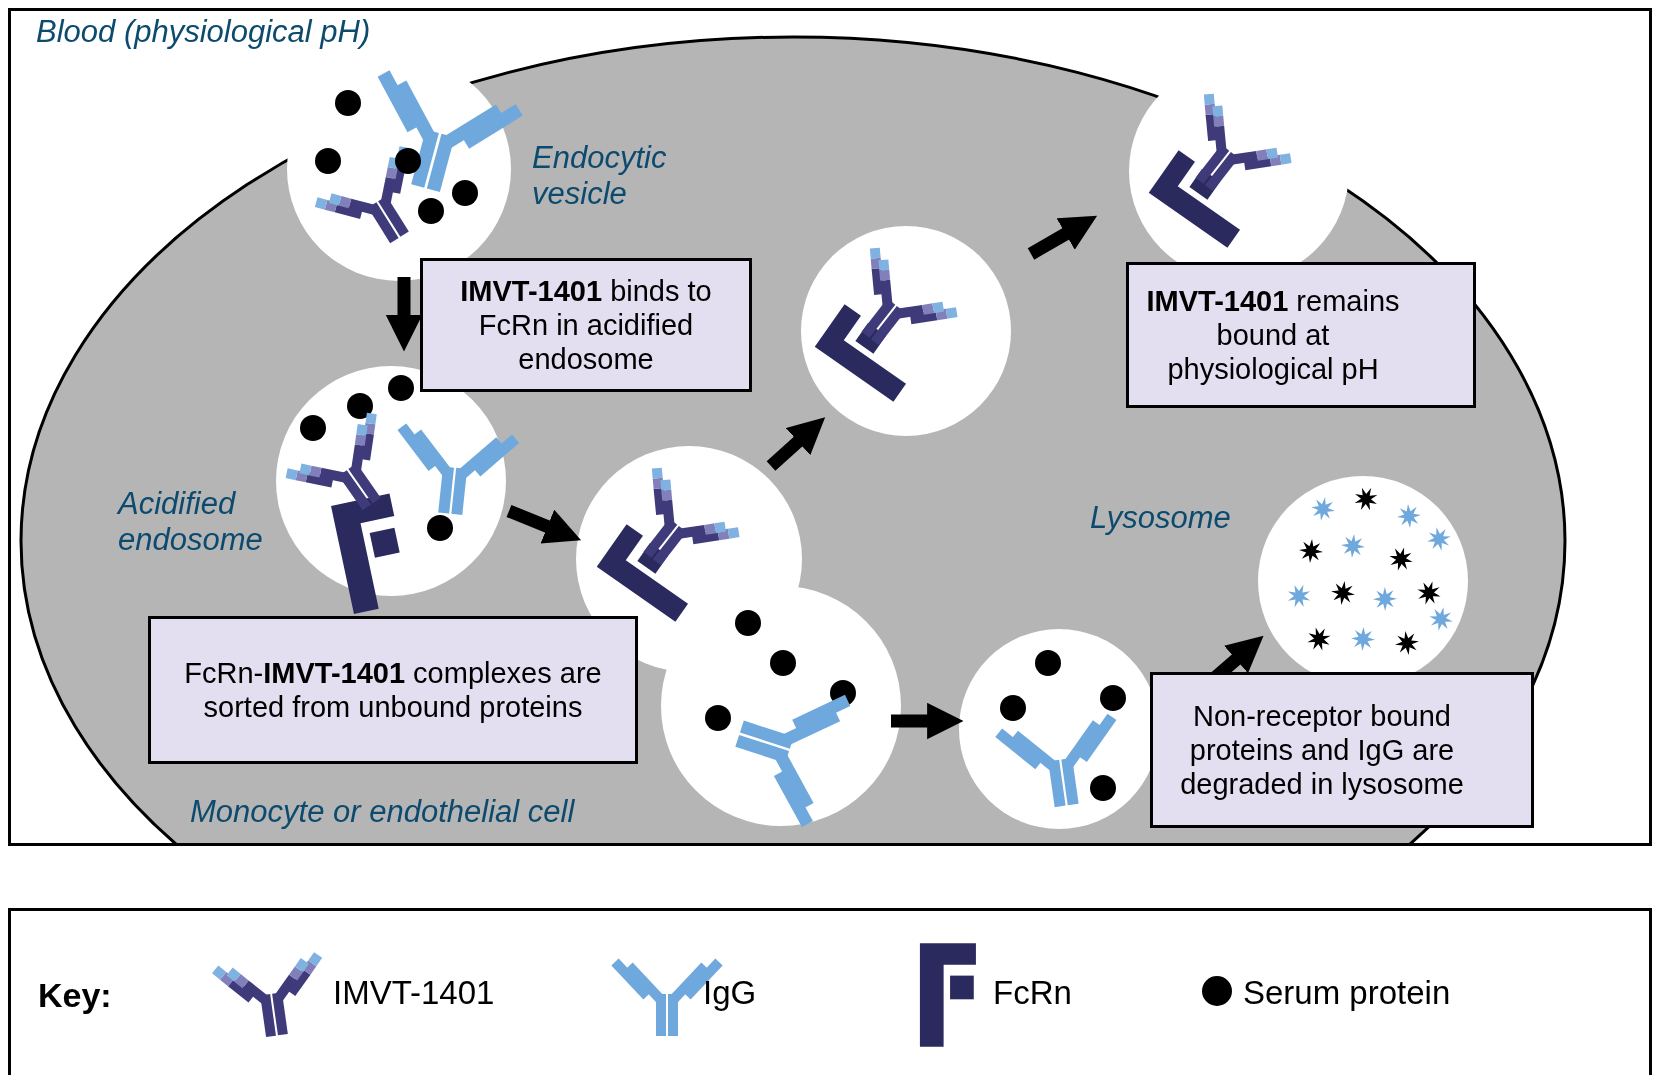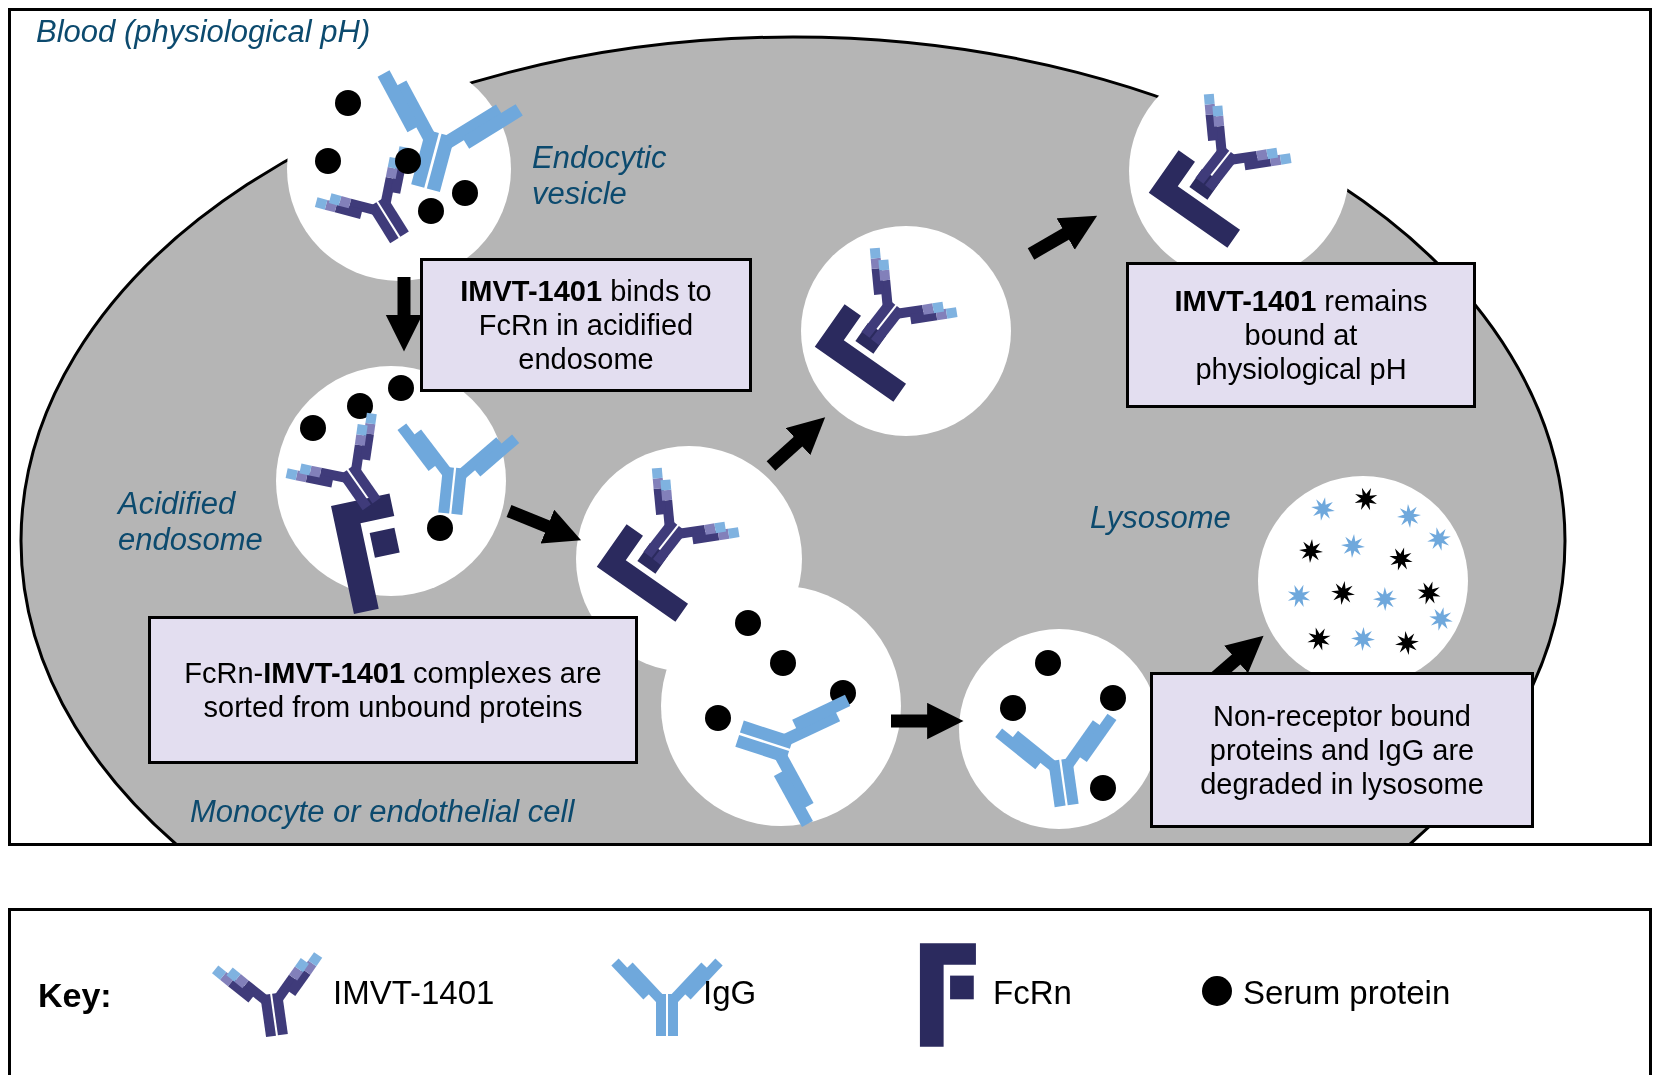--- a/index.html
+++ b/index.html
@@ -4,21 +4,21 @@
 <style>
   html,body{margin:0;padding:0;background:#fff;}
   .page{position:relative;width:1660px;height:1075px;background:#fff;
         font-family:"Liberation Sans", sans-serif;overflow:hidden;}
   .diagram-box{position:absolute;left:8px;top:8px;width:1644px;height:838px;
         border:3px solid #000;box-sizing:border-box;background:#fff;}
   .dsvg{position:absolute;left:0;top:0;}
   .lbl{position:absolute;font-style:italic;font-size:31px;color:#0c4a6e;
         white-space:pre-line;line-height:1.15;}
   .callout{position:absolute;background:#e3def0;border:3px solid #000;
-        box-sizing:border-box;display:flex;align-items:center;justify-content:center;}
+        box-sizing:border-box;display:flex;align-items:center;}
   .callout .ct{text-align:center;font-size:29px;line-height:1.18;color:#000;}
   .b{font-weight:bold;}
   .key-box{position:absolute;left:8px;top:908px;width:1644px;height:183px;
         border:3px solid #000;box-sizing:border-box;background:#fff;}
   .key-item-label{position:absolute;font-size:33px;color:#000;line-height:36px;}
   .key-title{position:absolute;font-size:34px;font-weight:bold;color:#000;line-height:36px;}
   .kicon{position:absolute;}
 </style>
 </head>
 <body>

